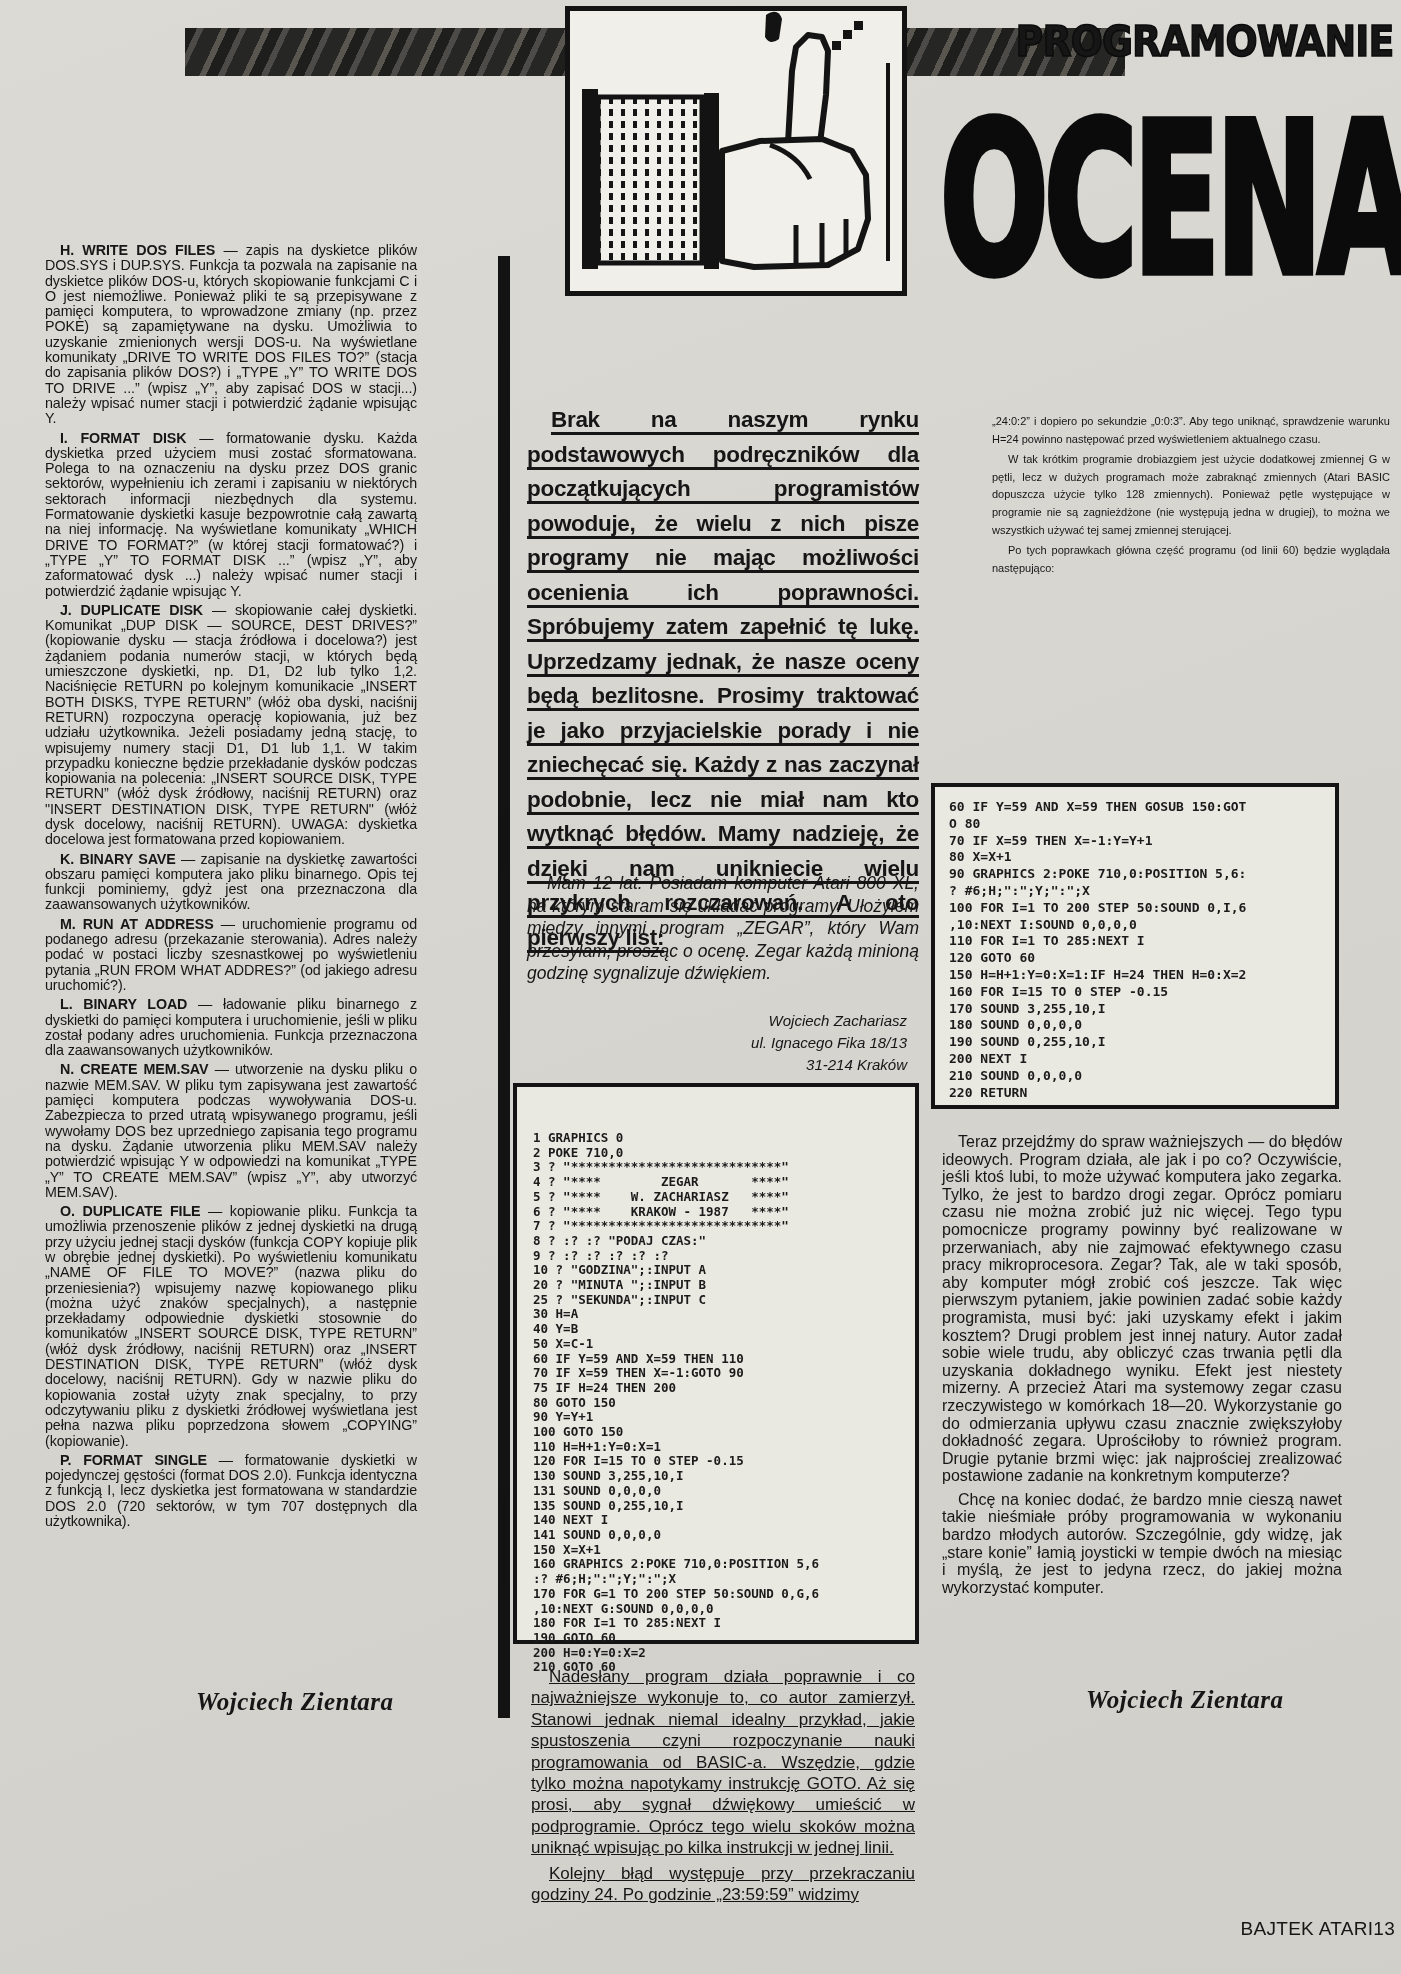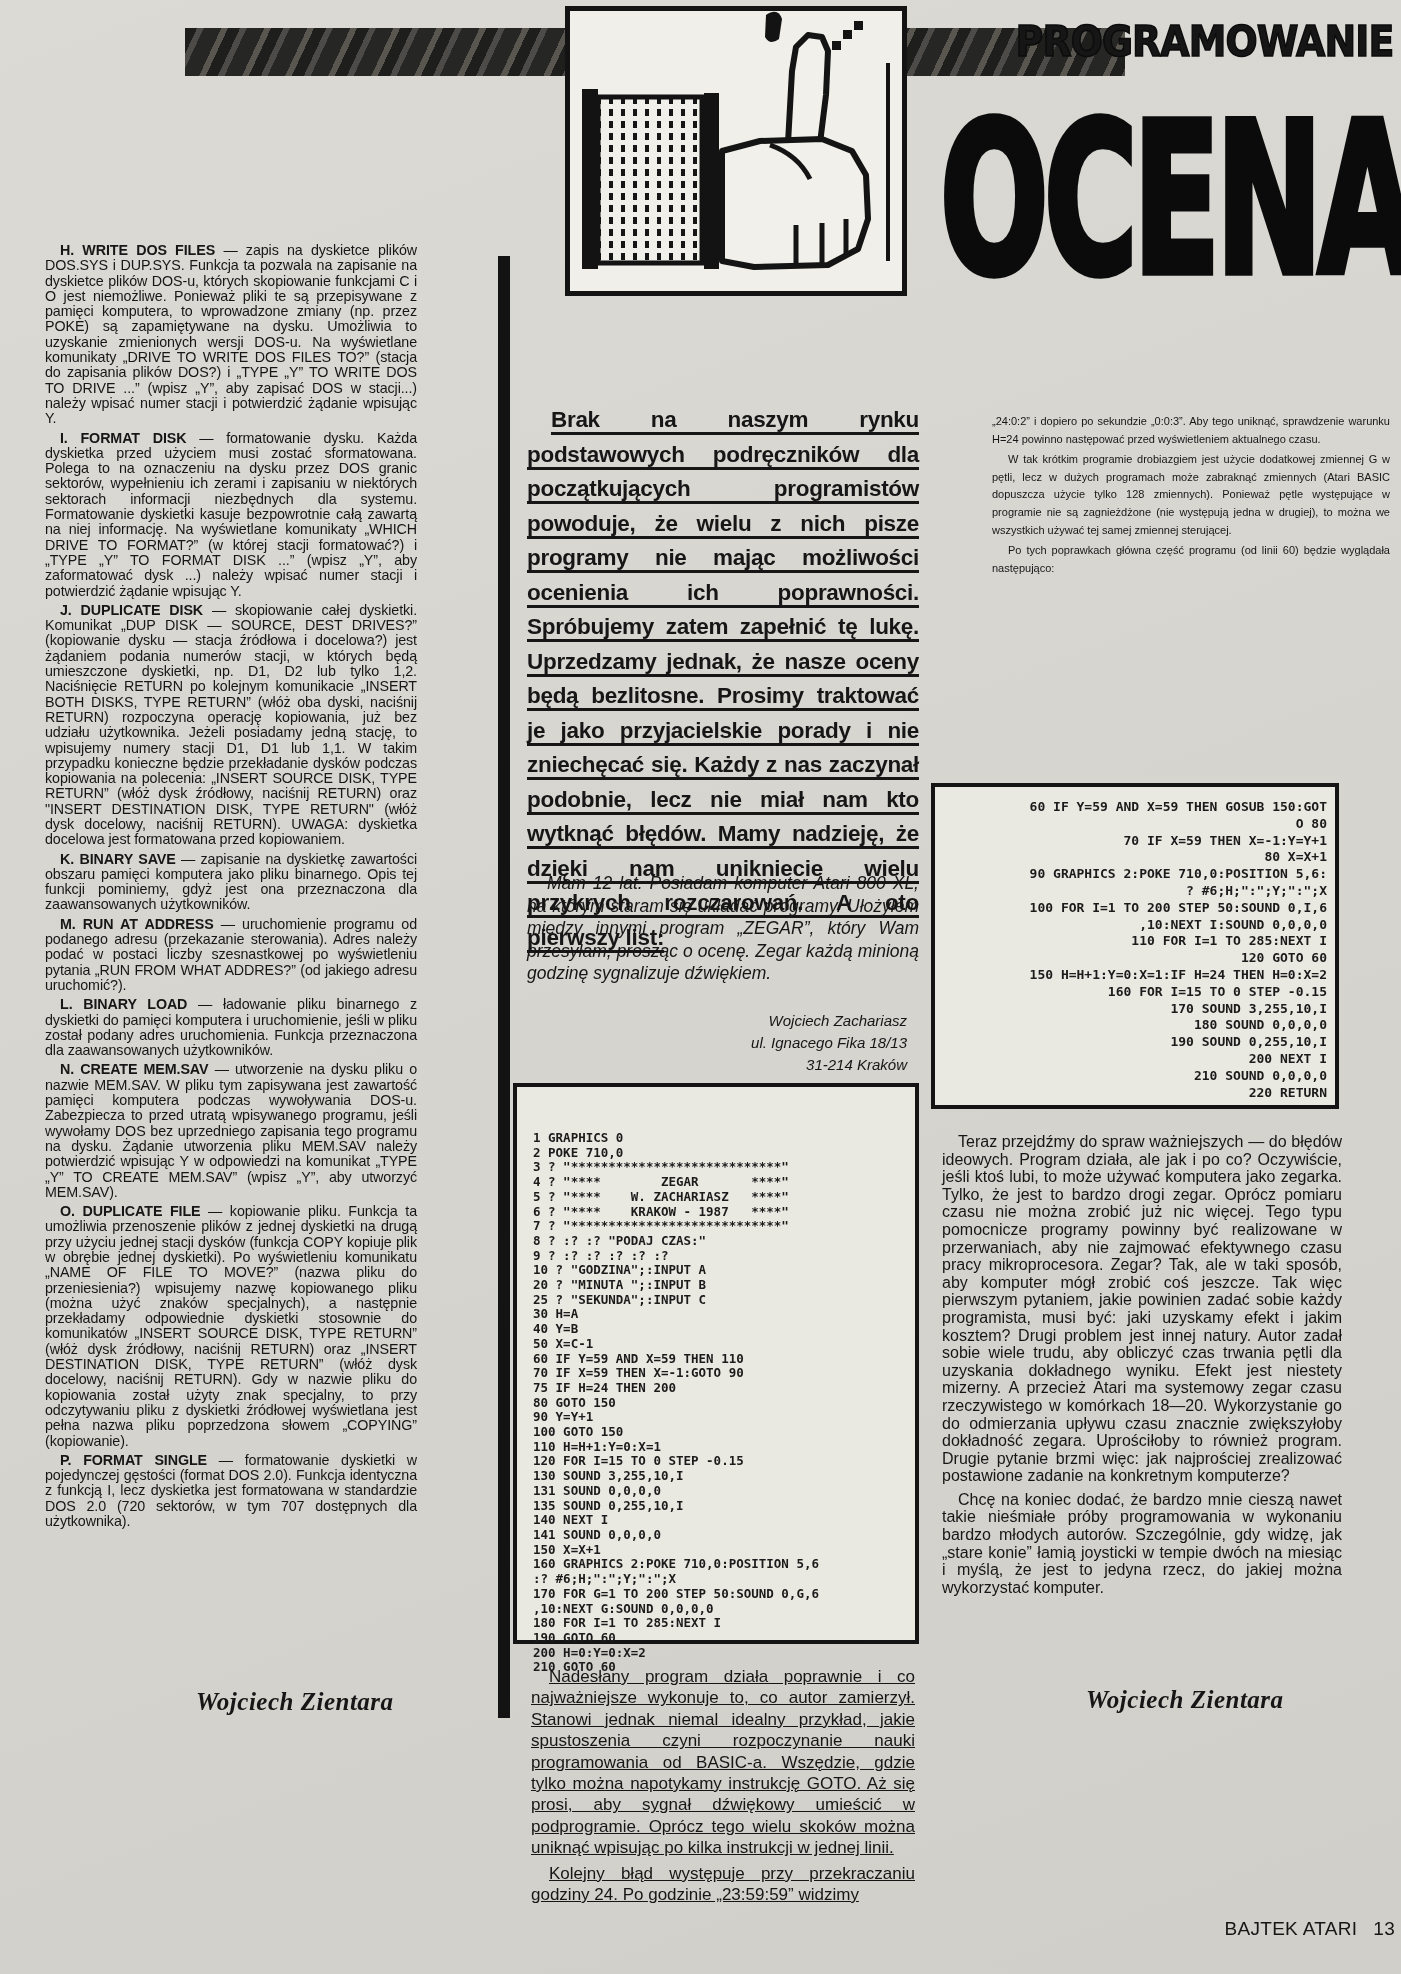--- a/index.html
+++ b/index.html
@@ -28,41 +28,41 @@
   .intro{position:absolute;left:527px;top:403px;width:392px;margin:0;
          font-size:22.5px;line-height:34.5px;font-weight:bold;text-align:justify;
          text-indent:24px;letter-spacing:-.3px;
          text-decoration:underline;text-decoration-thickness:2.5px;text-underline-offset:5px;}
   .letter{position:absolute;left:527px;top:872px;width:392px;margin:0;
           font-style:italic;font-size:17.5px;line-height:22.5px;text-align:justify;text-indent:20px;}
   .letter-sig{position:absolute;left:527px;top:1010px;width:380px;text-align:right;
               font-style:italic;font-size:15px;line-height:22px;}
   .listing-box{position:absolute;background:#e9e8e1;border:4px solid #141414;box-sizing:border-box;}
   .box1{left:513px;top:1083px;width:406px;height:561px;padding:12px 8px 8px 16px;}
-  .box2{left:931px;top:783px;width:408px;height:326px;padding:12px 8px 8px 14px;text-align:right;}
+  .box2{left:931px;top:783px;width:408px;height:326px;padding:12px 8px 8px 14px;}
   .code{margin:0;font-family:"DejaVu Sans Mono",monospace;font-weight:bold;color:#1b1b1b;white-space:pre;}
   .code1{font-size:12.5px;line-height:14.7px;margin-top:32px;}
   .code2{font-size:13px;line-height:16.8px;}
   .mid-review{position:absolute;left:527px;top:1662px;width:392px;
               font-size:17px;line-height:21.4px;text-align:justify;}
   .mid-review p{margin:4px;text-indent:18px;text-decoration:underline;}
   .col-right-top{position:absolute;left:992px;top:413px;width:398px;
                  font-size:11px;line-height:17.6px;text-align:justify;}
   .col-right-top p{margin:0 0 3px 0;text-indent:16px;}
   .col-right-top p.first{text-indent:0;}
   .col-right-main{position:absolute;left:942px;top:1133px;width:400px;
                   font-size:16px;line-height:17.6px;text-align:justify;}
   .col-right-main p{margin:0 0 6px 0;text-indent:16px;}
   .sig{font-family:"Liberation Serif",serif;font-style:italic;font-weight:bold;
        font-size:25px;letter-spacing:.5px;white-space:nowrap;}
   .sig-left{position:absolute;left:196px;top:1688px;}
   .sig-right{position:absolute;left:1086px;top:1686px;}
   .footer{position:absolute;left:995px;top:1918px;width:400px;text-align:right;
           font-size:19px;letter-spacing:.3px;}
-  .footer .pgnum{margin-left:16px;}
+  .footer .pgnum{}
 </style>
 </head>
 <body>
 
 <div class="page">
 
   <div class="strip"></div>
 
   <div class="masthead">PROGRAMOWANIE</div>
 

